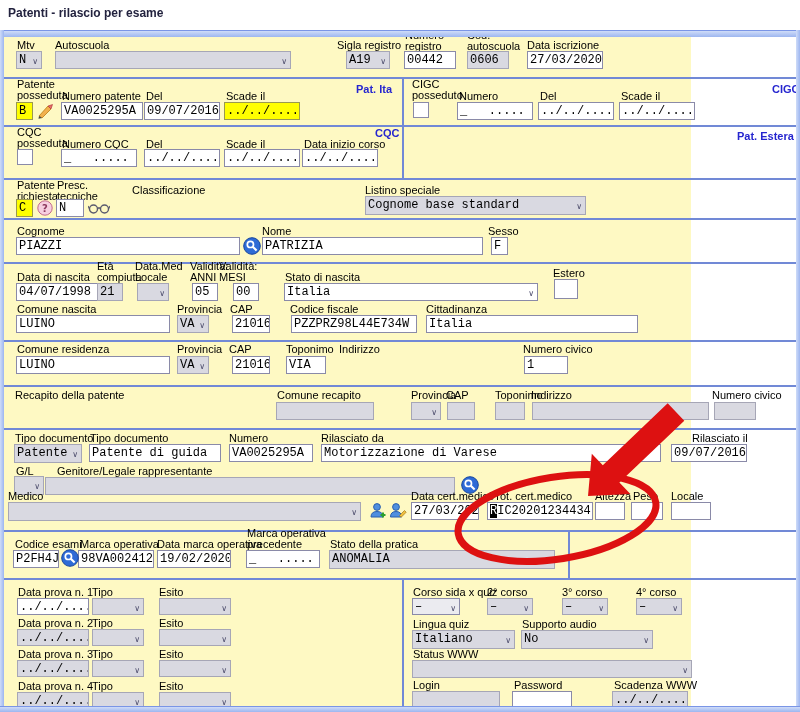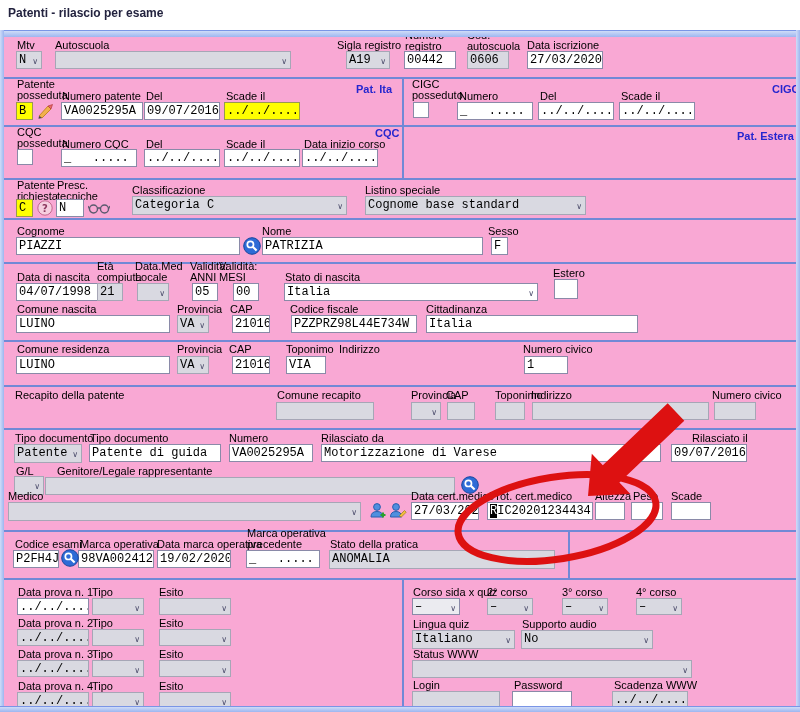--- a/index.html
+++ b/index.html
@@ -1,19 +1,19 @@
 <!DOCTYPE html>
 <html><head>
 <meta charset="utf-8">
 <style>
   html,body{margin:0;padding:0}
   body{width:800px;height:712px;position:relative;background:#fff;overflow:hidden;
        font-family:"Liberation Sans","DejaVu Sans",sans-serif}
   #page-title{position:absolute;left:8px;top:6px;font-weight:bold;font-size:12px;color:#23233f}
-  #panel{position:absolute;left:0;top:30px;width:800px;height:682px;background:#f9a8d4}
+  #panel{position:absolute;left:0;top:30px;width:691px;height:682px;background:#fef9c3}
   .strip{position:absolute;background:linear-gradient(180deg,#cfdcf8,#9db6f0);border-top:1px solid #7a95e6;box-sizing:border-box;z-index:4}
   .vstrip{position:absolute;background:linear-gradient(90deg,#cfdcf8,#9db6f0);z-index:4}
   .l{position:absolute;font-size:11px;line-height:11px;color:#000;white-space:nowrap;z-index:2}
   .lw{white-space:normal}
   .f{position:absolute;box-sizing:border-box;height:18px;background:#fff;border:1px solid #8a8aa8;
      font:12px/14px "Liberation Mono","DejaVu Sans Mono",monospace;color:#000;
      padding:1px 2px 0;white-space:pre;overflow:hidden;z-index:2}
   .g{background:#d9d9e1;border-color:#a6a6b6}
   .y{background:#ffff00;border-color:#99994f}
   .dd{padding-right:13px}
@@ -119,21 +119,20 @@
   <div class="f" style="left:56px;top:169px;width:28px">N</div>
   <div class="icon" style="left:88px;top:171px">
     <svg width="22" height="14" viewBox="0 0 22 14">
         <circle cx="5.5" cy="8" r="4" fill="none" stroke="#5a5a6e" stroke-width="1.4"></circle>
         <circle cx="16.5" cy="8" r="4" fill="none" stroke="#5a5a6e" stroke-width="1.4"></circle>
         <path d="M9.5 8 Q11 5.5 12.5 8" fill="none" stroke="#5a5a6e" stroke-width="1.4"></path>
         <path d="M1.5 8 L0 5 M20.5 8 L22 5" stroke="#5a5a6e" stroke-width="1.2"></path>
       </svg>
   </div>
   <div class="l" style="left:132px;top:155px">Classificazione</div>
-  <div class="f dd g" style="left:132px;top:166px;width:215px;height:19px">Categoria C</div>
   <div class="l" style="left:365px;top:155px">Listino speciale</div>
   <div class="f dd g" style="left:365px;top:166px;width:221px;height:19px">Cognome base standard</div>
 
   <div class="l" style="left:17px;top:196px">Cognome</div>
   <div class="f" style="left:16px;top:207px;width:224px">PIAZZI</div>
   <div class="icon" style="left:243px;top:207px">
     <svg width="18" height="18" viewBox="0 0 18 18">
         <circle cx="9" cy="9" r="8.3" fill="#2e6bd6" stroke="#16459e"></circle>
         <circle cx="7.4" cy="7.4" r="3.1" fill="none" stroke="#fff" stroke-width="1.7"></circle>
         <line x1="9.8" y1="9.8" x2="13.6" y2="13.6" stroke="#fff" stroke-width="2.1"></line>
@@ -236,21 +235,21 @@
       </svg>
   </div>
   <div class="l" style="left:411px;top:461px">Data cert.medico</div>
   <div class="f" style="left:411px;top:472px;width:68px">27/03/2020</div>
   <div class="l" style="left:489px;top:461px">Prot. cert.medico</div>
   <div class="f" style="left:487px;top:472px;width:106px"><span class="sel">R</span><span>IC20201234434</span></div>
   <div class="l" style="left:595px;top:461px">Altezza</div>
   <div class="f" style="left:595px;top:472px;width:30px"></div>
   <div class="l" style="left:633px;top:461px">Peso</div>
   <div class="f" style="left:631px;top:472px;width:32px"></div>
-  <div class="l" style="left:671px;top:461px">Scade</div>
+  <div class="l" style="left:671px;top:461px">Locale</div>
   <div class="f" style="left:671px;top:472px;width:40px"></div>
 
   <div class="l" style="left:15px;top:509px">Codice esami</div>
   <div class="f" style="left:13px;top:520px;width:46px">P2FH4J</div>
   <div class="icon" style="left:61px;top:519px">
     <svg width="18" height="18" viewBox="0 0 18 18">
         <circle cx="9" cy="9" r="8.3" fill="#2e6bd6" stroke="#16459e"></circle>
         <circle cx="7.4" cy="7.4" r="3.1" fill="none" stroke="#fff" stroke-width="1.7"></circle>
         <line x1="9.8" y1="9.8" x2="13.6" y2="13.6" stroke="#fff" stroke-width="2.1"></line>
       </svg>

